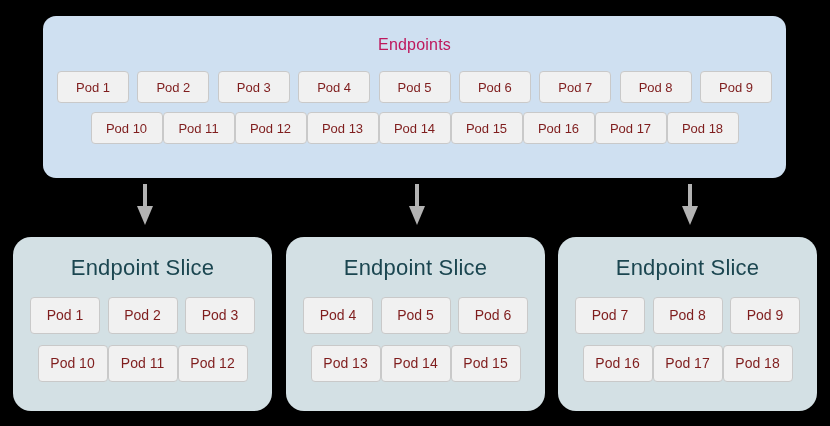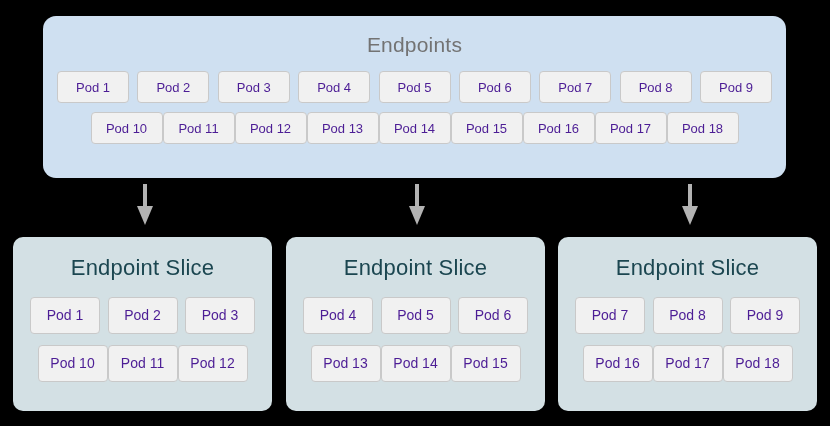--- a/index.html
+++ b/index.html
@@ -28,43 +28,43 @@
     left: 43px;
     top: 16px;
     width: 743px;
     height: 162px;
     background: #cfe0f1;
     border-radius: 13px;
     box-sizing: border-box;
   }
   .endpoints-title {
     text-align: center;
-    color: #737373;
-    font-size: 21px;
+    color: #be185d;
+    font-size: 16px;
     line-height: 24px;
     letter-spacing: 0.2px;
     padding-top: 17px;
     font-weight: 400;
   }
 
   .endpoints-rows {
     padding: 14px 14px 0 14px;
   }
   .pod-row {
     display: flex;
     justify-content: space-between;
     margin-bottom: 9px;
   }
   .pod-row:last-child { margin-bottom: 0; justify-content: center; }
 
   .pod {
     background: #f1f1f1;
     border: 1px solid #c9c9c9;
     border-radius: 4px;
-    color: #4c1d95;
+    color: #7f1d1d;
     font-size: 13px;
     line-height: 13px;
     text-align: center;
     box-sizing: border-box;
   }
   .endpoints-box .pod {
     width: 72px;
     height: 32px;
     display: flex;
     align-items: center;
@@ -83,21 +83,21 @@
   .arrow-2 { left: 405px; }
   .arrow-3 { left: 678px; }
 
   
   .slice-box {
     position: absolute;
     top: 237px;
     width: 259px;
     height: 174px;
     background: #d3e0e4;
-    border-radius: 10px;
+    border-radius: 18px;
     box-sizing: border-box;
   }
   .slice-1 { left: 13px; }
   .slice-2 { left: 286px; }
   .slice-3 { left: 558px; }
 
   .slice-title {
     text-align: center;
     color: #1b4650;
     font-size: 22px;

